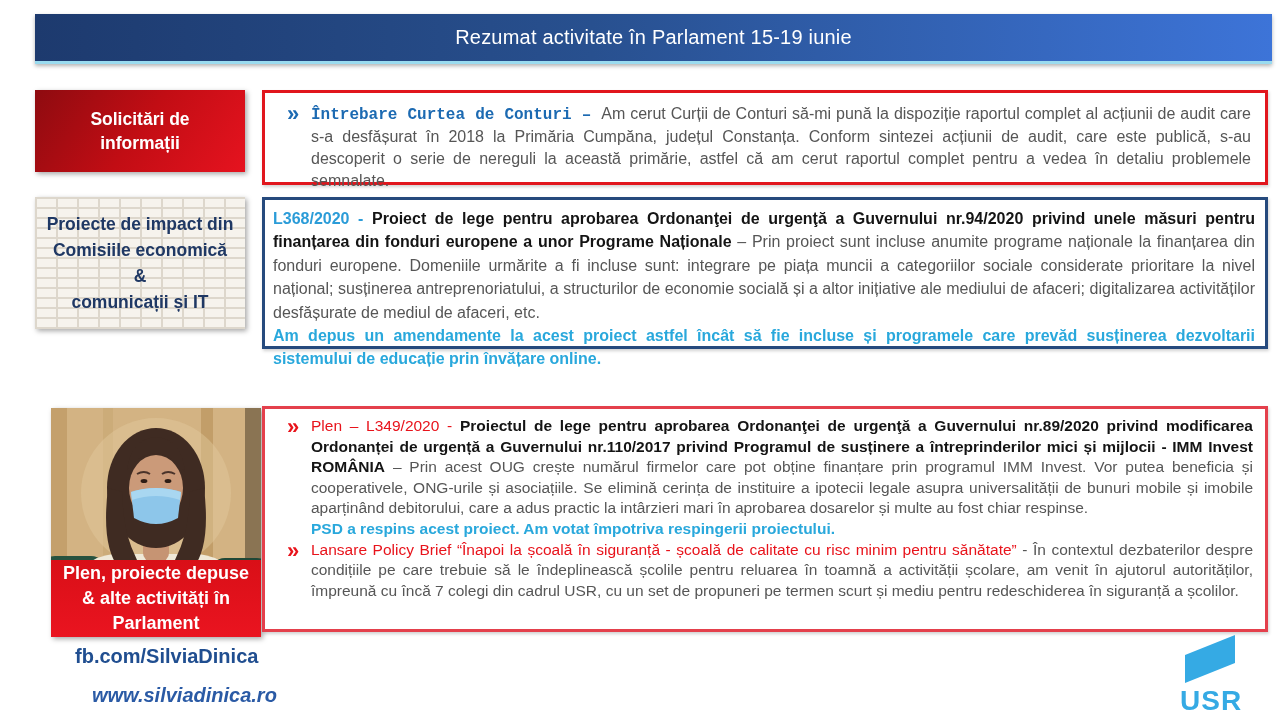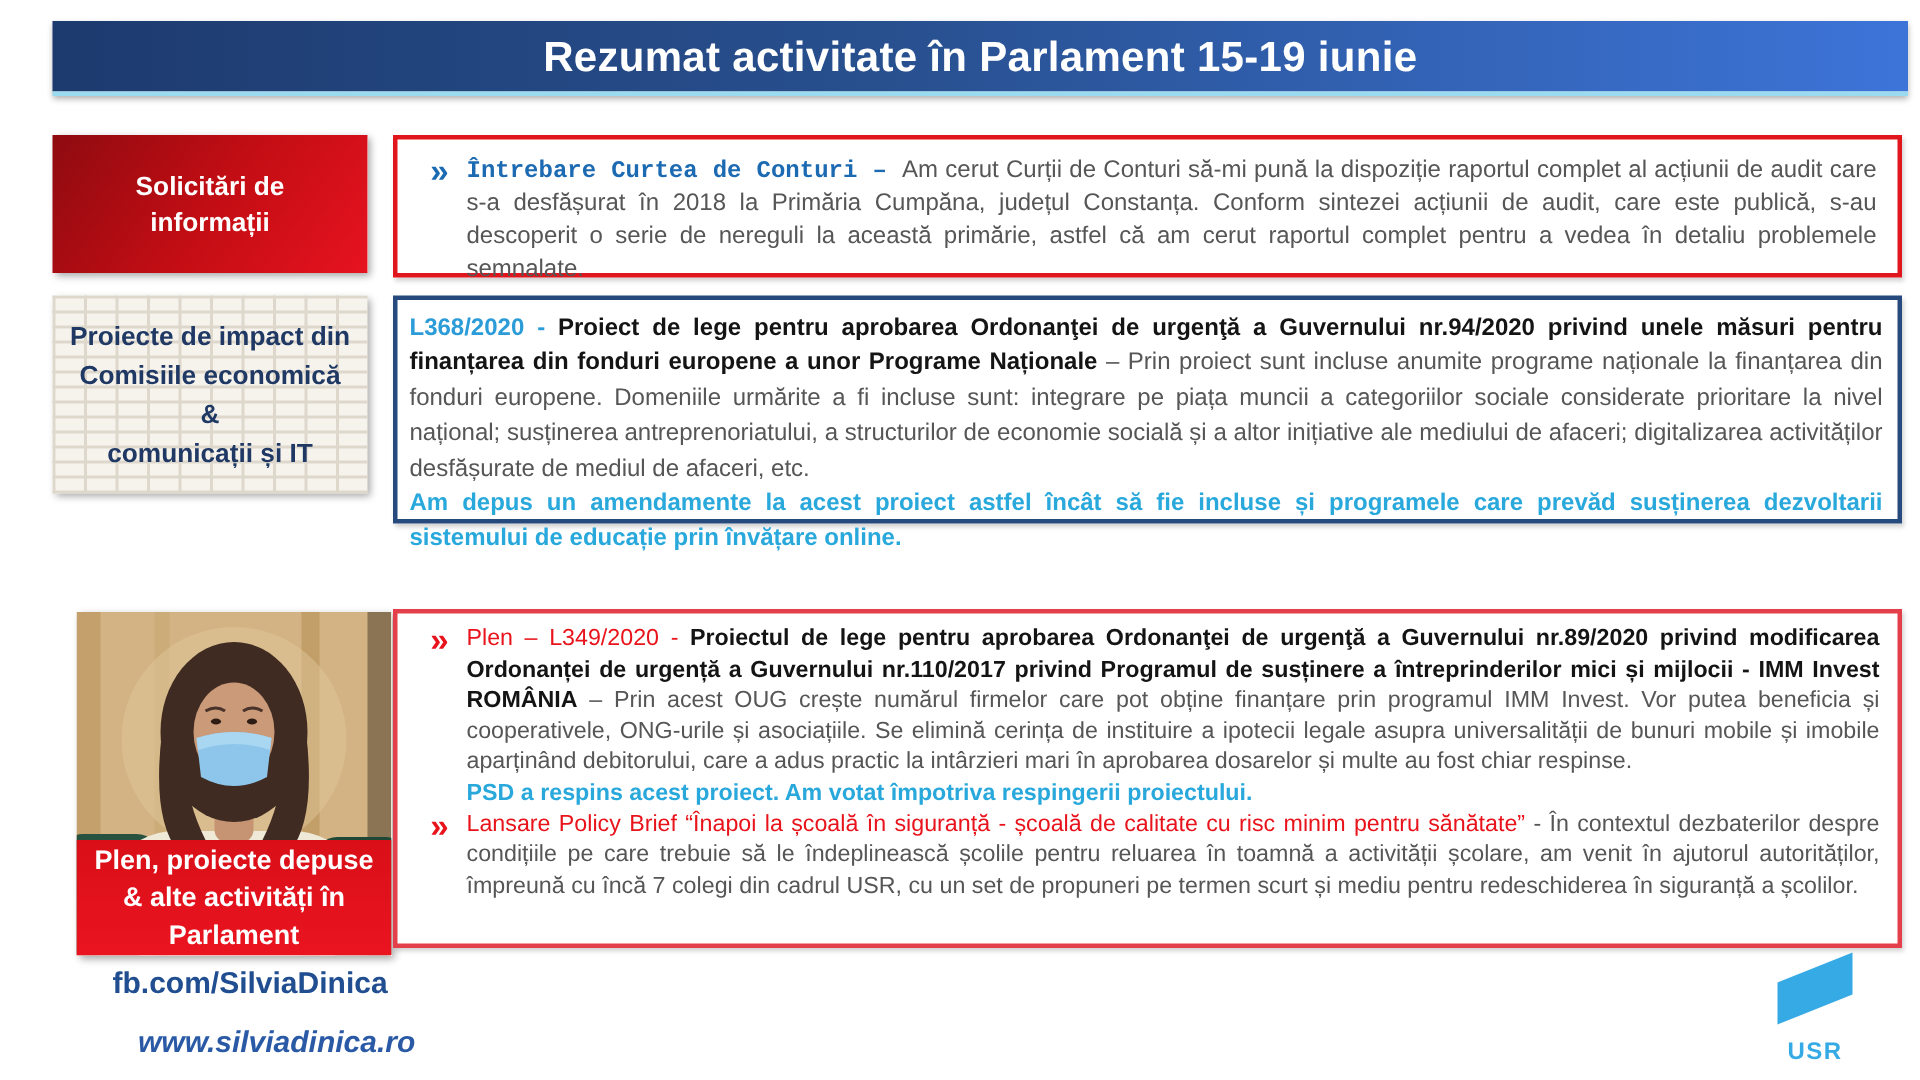--- a/index.html
+++ b/index.html
@@ -11,32 +11,32 @@
 
   
   .header-bar {
     position:absolute; left:35px; top:14px; width:1237px; height:50px;
     background:linear-gradient(90deg,#1d3a6e 0%,#28508f 45%,#3d74d8 100%);
     border-bottom:3px solid #9adbef;
     box-shadow:0 2px 4px rgba(0,0,0,.3);
     display:flex; align-items:center; justify-content:center;
   }
   .header-bar h1 {
-    color:#ffffff; font-size:28px; font-weight:bold; letter-spacing:.2px;
+    color:#ffffff; font-size:20px; font-weight:normal; letter-spacing:.2px;
   }
 
   
   .side-label {
     position:absolute; left:35px; width:210px;
     display:flex; align-items:center; justify-content:center; text-align:center;
     white-space:pre-line; font-weight:bold;
     box-shadow:2px 2px 5px rgba(0,0,0,.35);
   }
   .label-red {
-    top:90px; height:92px;
+    top:90px; height:82px;
     background:linear-gradient(125deg,#8e0b10 0%,#c20d14 50%,#e6131f 100%);
     color:#ffffff; font-size:17.5px; line-height:24px;
   }
   .label-brick {
     top:197px; height:132px;
     background:
       conic-gradient(from 90deg at 2px 2px,#0000 25%,#ddd7cc 0) 0 0/42px 20px,
       conic-gradient(from 90deg at 2px 2px,#0000 25%,#ddd7cc 0) 21px 10px/42px 20px,
       #f6f3ed;
     color:#1f3864; font-size:17.5px; line-height:26px;
@@ -88,21 +88,21 @@
     color:#204e90; font-size:20px; font-weight:bold;
   }
   .site-link {
     position:absolute; left:92px; top:684px;
     color:#2a5aa5; font-size:20px; font-weight:bold; font-style:italic;
   }
   .usr-logo {
     position:absolute; left:1180px; top:633px; width:60px; text-align:center;
   }
   .usr-logo .usr-text {
-    color:#35aae4; font-size:16px; font-weight:bold; letter-spacing:1px; line-height:24px;
+    color:#35aae4; font-size:28px; font-weight:bold; letter-spacing:1px; line-height:24px;
   }
 </style>
 </head>
 <body>
 
 <div class="slide">
 
   <div class="header-bar">
     <h1>Rezumat activitate în Parlament 15-19 iunie</h1>
   </div>

